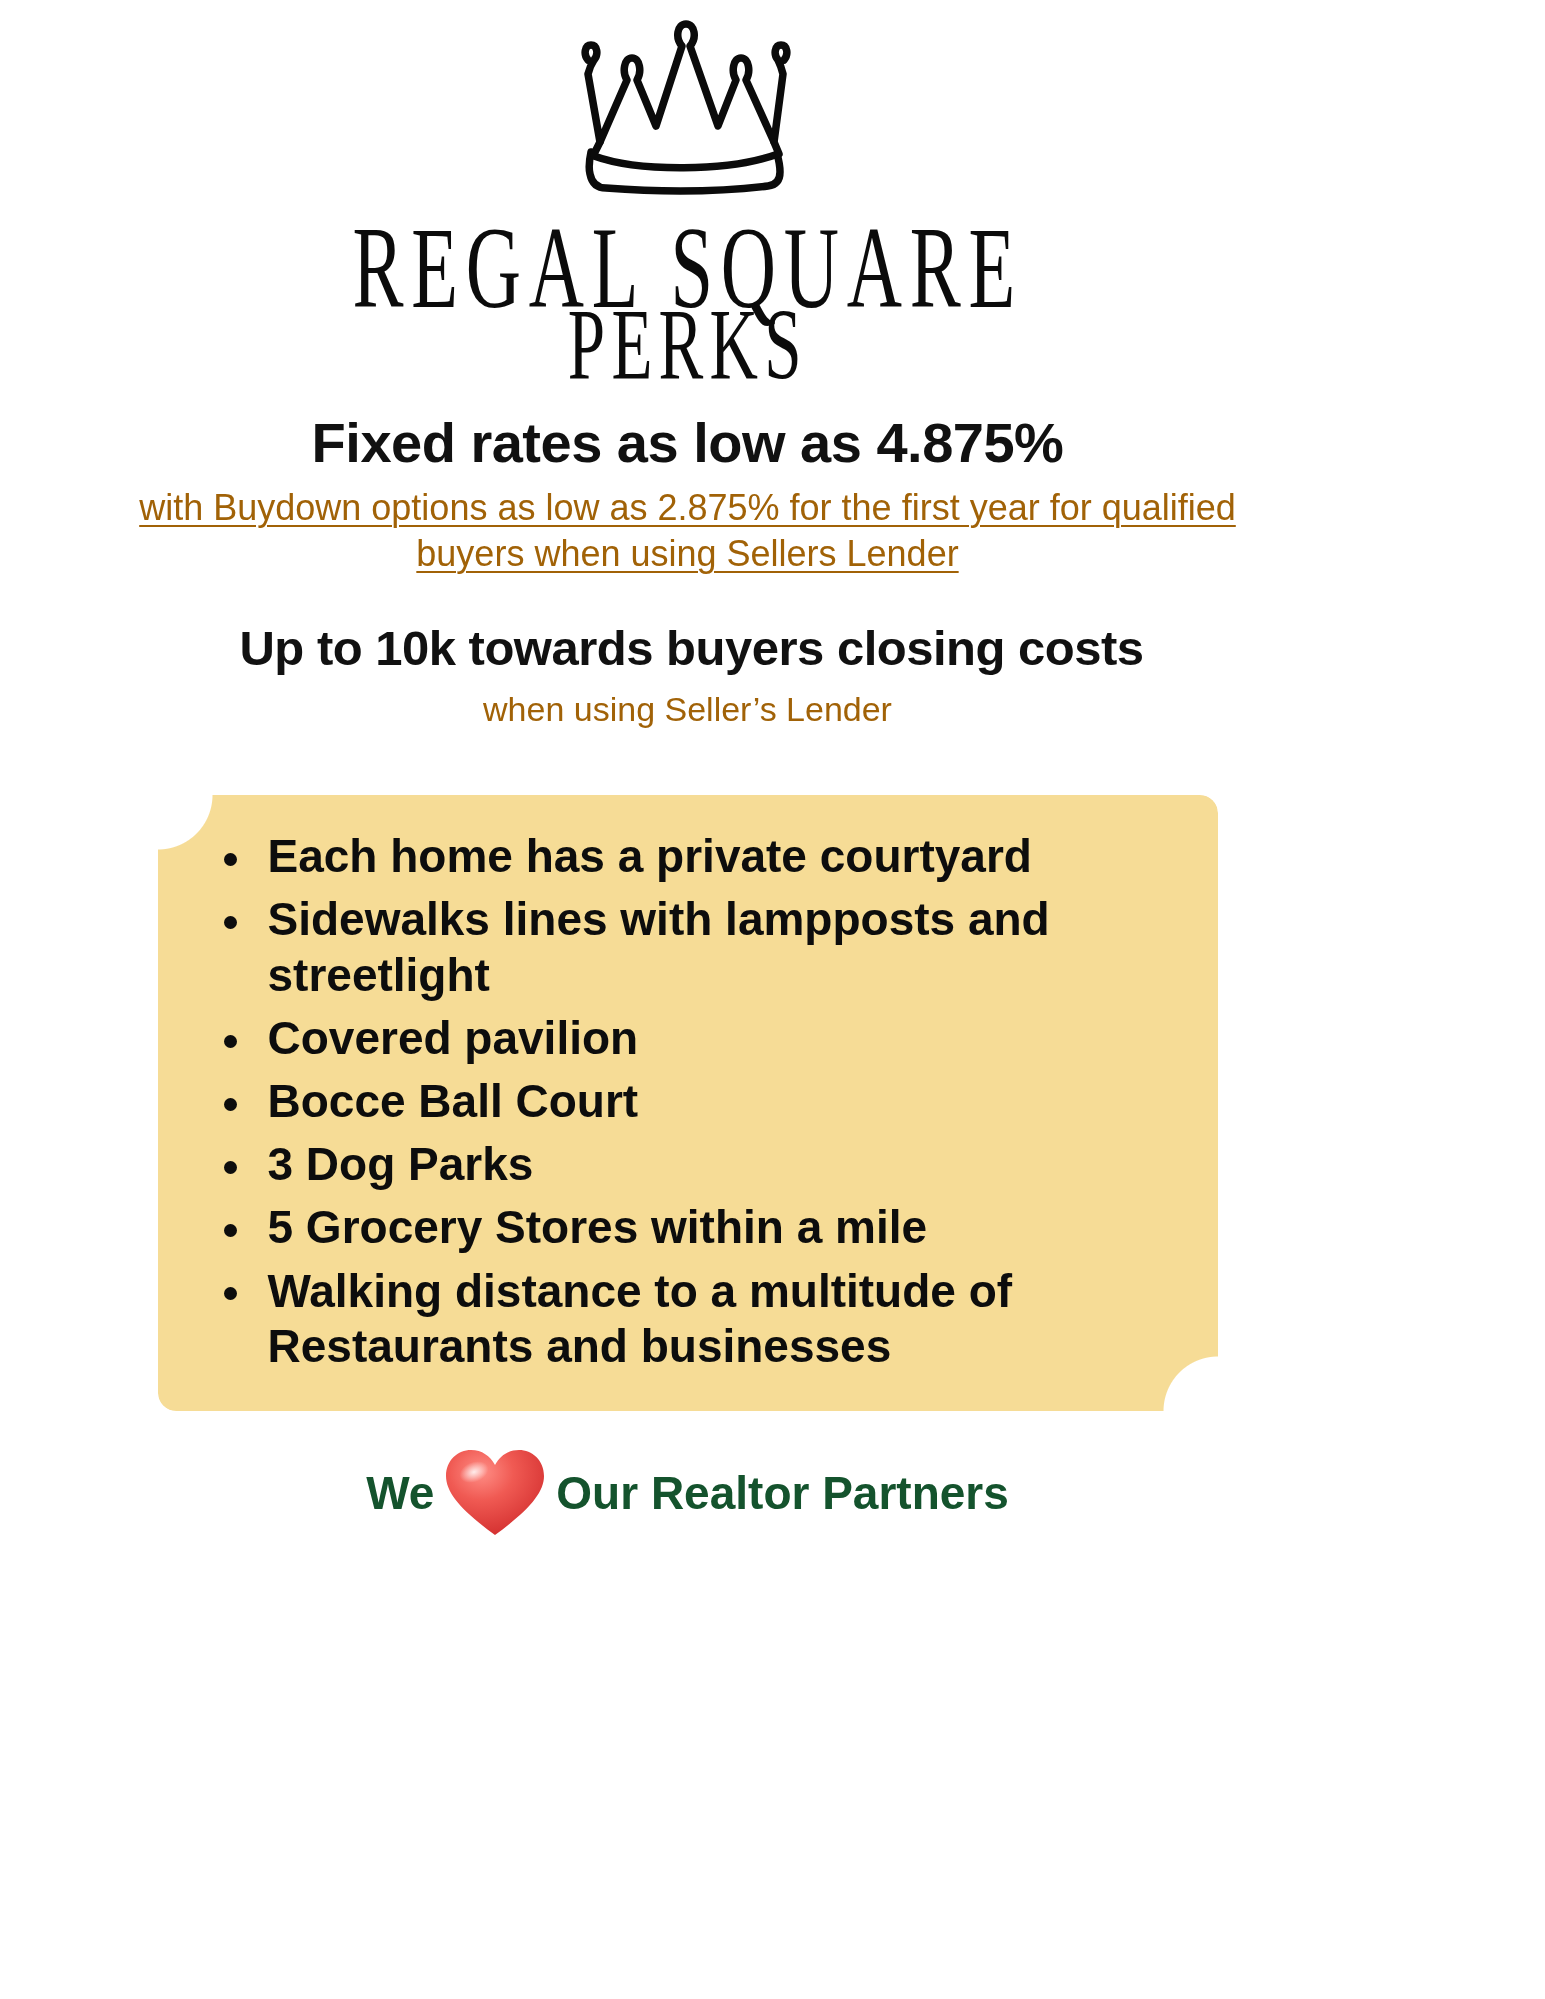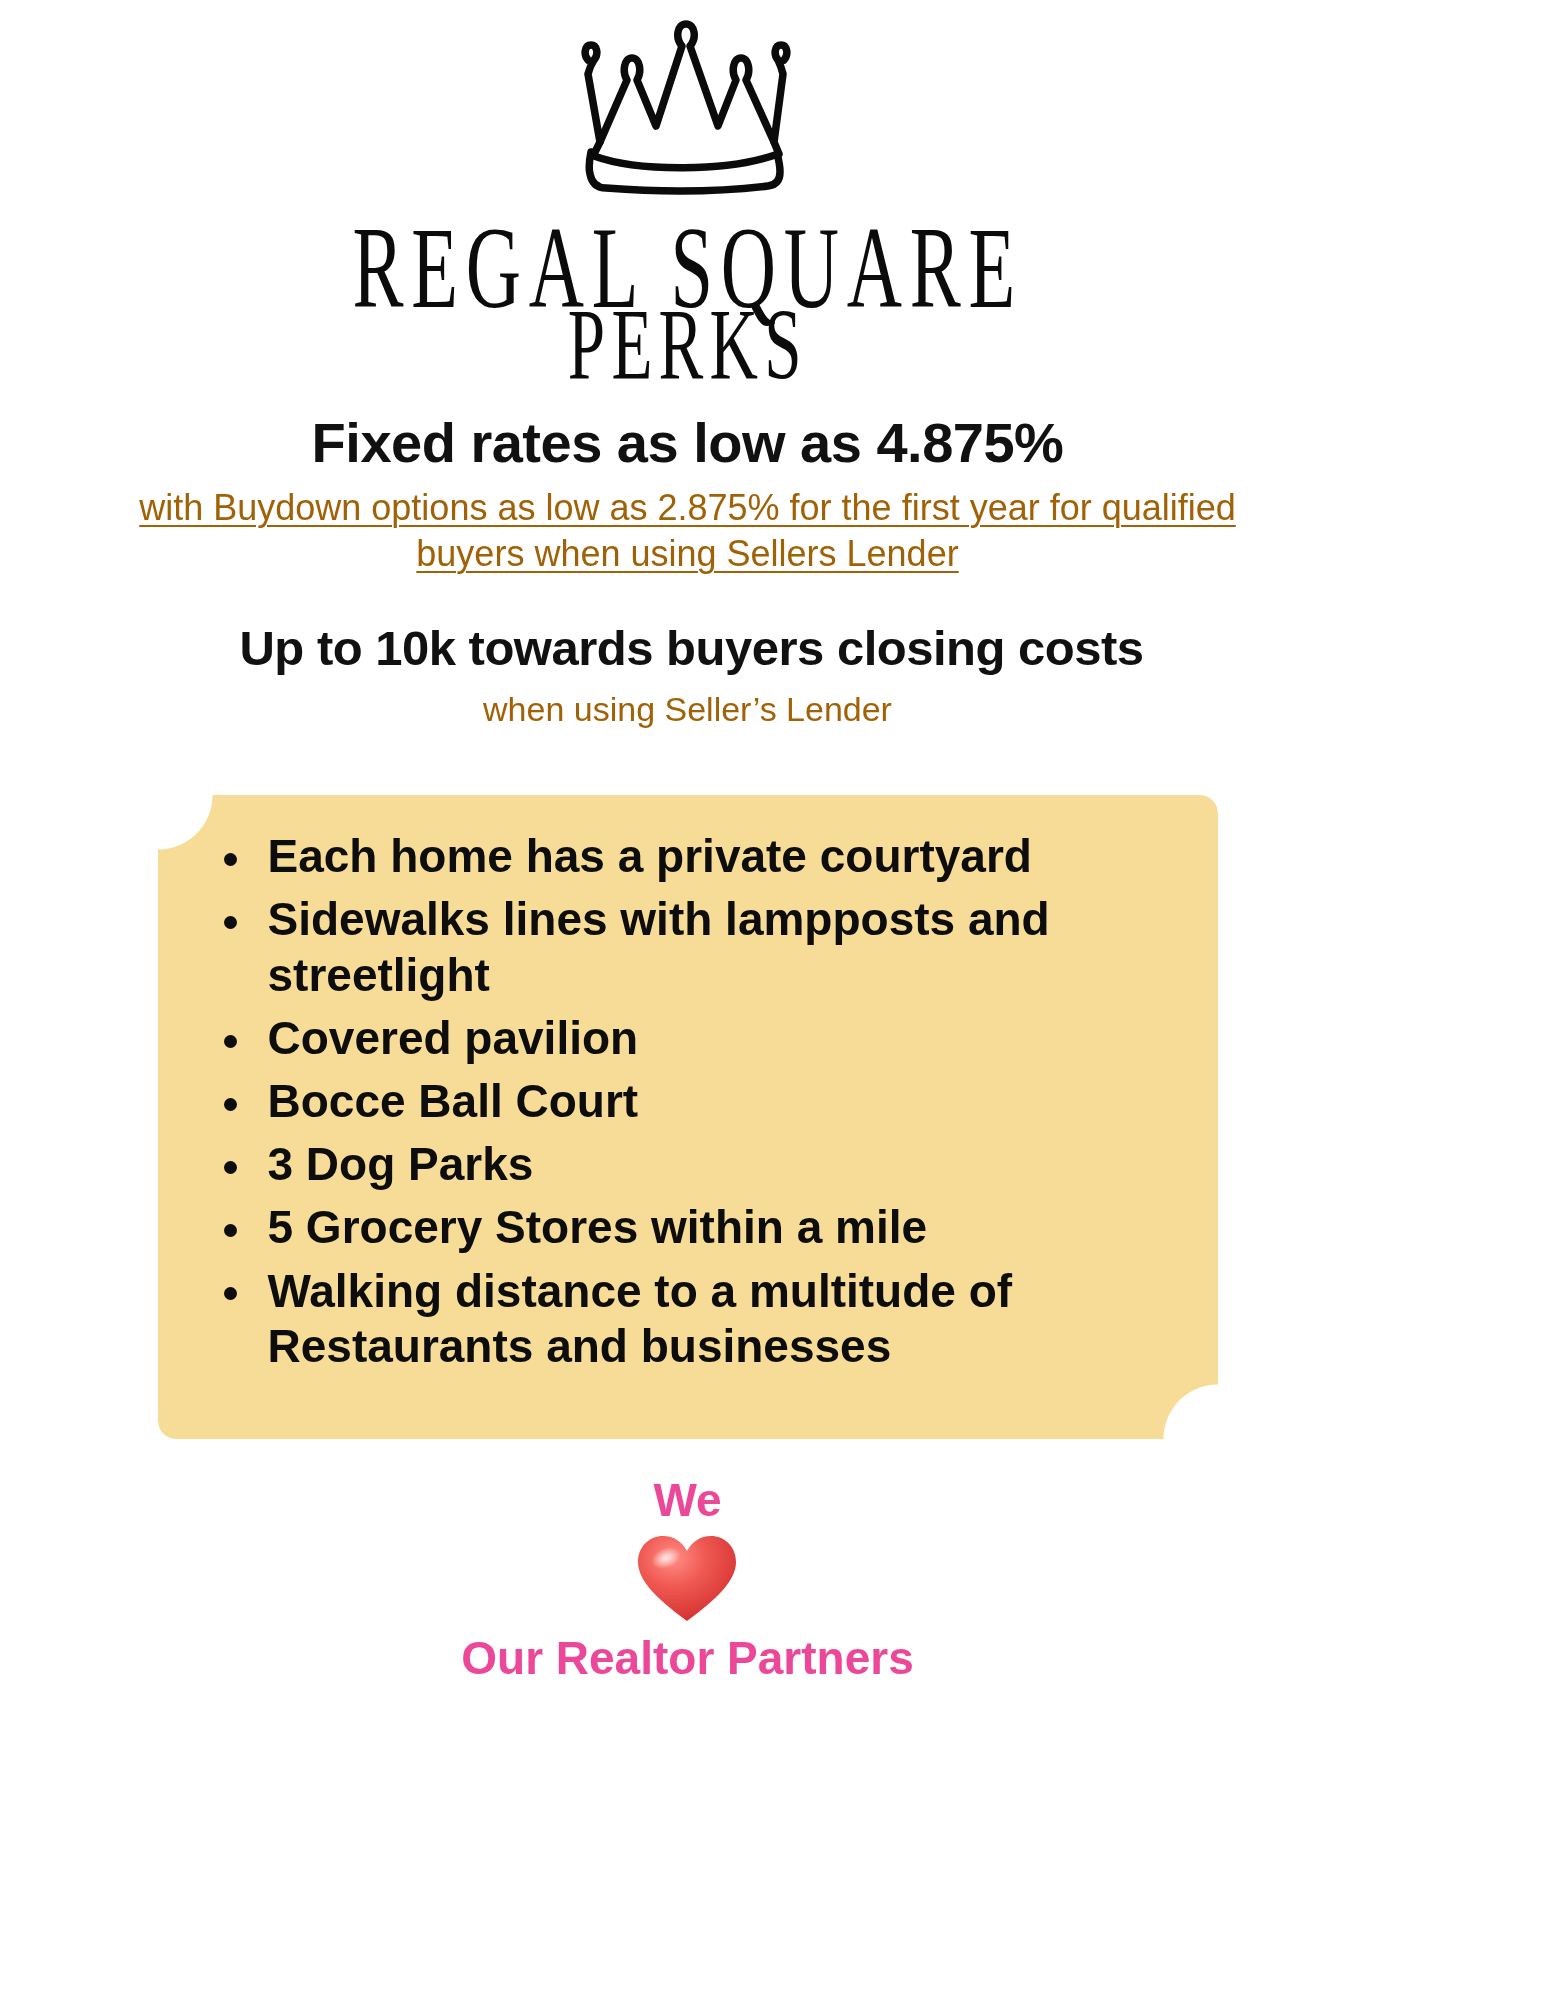--- a/index.html
+++ b/index.html
@@ -92,21 +92,21 @@
     text-decoration-thickness: 2px;
   }
   .closing-sub { font-size: 34px; margin-top: 12px; }
 
   
   .perks-card {
     position: relative;
     margin-top: 64px;
     width: 1060px;
     background: #F6DC96;
-    padding: 34px 48px 52px 48px;
+    padding: 34px 48px 24px 48px;
     
     -webkit-mask-image:
       radial-gradient(circle 54px at 0 0, transparent 0 54px, #000 55px),
       radial-gradient(circle 54px at 100% 100%, transparent 0 54px, #000 55px);
     -webkit-mask-composite: source-in;
     mask-image:
       radial-gradient(circle 54px at 0 0, transparent 0 54px, #000 55px),
       radial-gradient(circle 54px at 100% 100%, transparent 0 54px, #000 55px);
     mask-composite: intersect;
     border-radius: 0 18px 0 18px;
@@ -141,22 +141,21 @@
   
   .footer-line {
     margin-top: 34px;
     display: flex;
     align-items: center;
     justify-content: center;
     gap: 4px;
     font-family: "Liberation Sans", sans-serif;
     font-weight: 700;
     font-size: 46px;
-    color: #ec4899;
-    flex-direction: column;
+    color: #14532d;
   }
   .heart-icon {
     width: 110px;
     height: 96px;
     display: inline-block;
     vertical-align: middle;
     margin: 0 2px;
   }
   .heart-icon svg { width: 100%; height: 100%; display: block; }
 </style>

